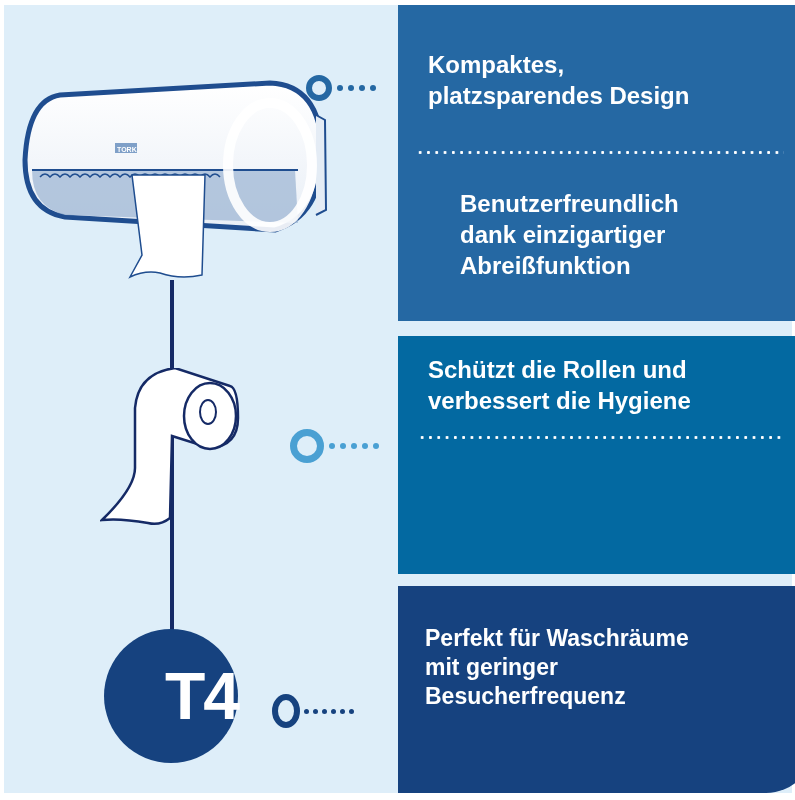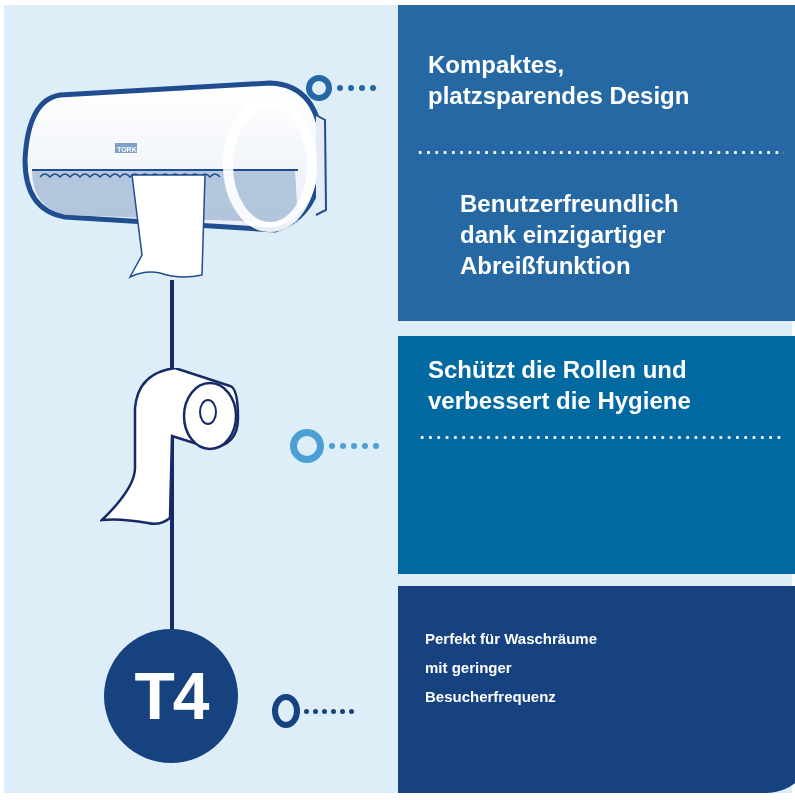--- a/index.html
+++ b/index.html
@@ -11,21 +11,21 @@
   .p3 { top:586px; height:207px; background:#16427f; border-bottom-right-radius:48px; }
   .txt { position:absolute; left:30px; font-weight:bold; font-size:24px; line-height:31px; white-space:pre-line; }
   .dots { position:absolute; left:18px; right:30px; height:3px;
     background-image: radial-gradient(circle, #ffffff 1.3px, transparent 1.6px);
     background-size:8.3px 3px; background-repeat:repeat-x; }
   .connector { position:absolute; display:flex; align-items:center; }
   .ring { border-radius:50%; box-sizing:border-box; }
   .cdot { width:6px; height:6px; border-radius:50%; margin-left:5px; }
   .line { position:absolute; left:170px; width:4px; background:#152a66; }
   .t4 { position:absolute; left:104px; top:629px; width:134px; height:134px; border-radius:50%; background:#16427f; color:#fff;
-        display:flex; align-items:center; justify-content:center; font-weight:bold; font-size:66px; letter-spacing:-2px; }
+        display:flex; align-items:center; justify-content:flex-end; font-weight:bold; font-size:66px; letter-spacing:-2px; }
   svg { position:absolute; }
 </style>
 </head>
 <body>
 
 <div class="bg"></div>
 
 <div class="line" style="top:280px;height:350px;"></div>
 
 <svg style="left:20px;top:75px;" width="310" height="215" viewBox="0 0 310 215">
@@ -92,16 +92,16 @@
 Abreißfunktion</div>
 </div>
 
 <div class="panel p2">
   <div class="txt" style="top:18px;">Schützt die Rollen und
 verbessert die Hygiene</div>
   <div class="dots" style="top:100px;left:20px;"></div>
 </div>
 
 <div class="panel p3">
-  <div class="txt" style="top:38px;left:27px;font-size:15px;line-height:29px;">Perfekt für Waschräume
+  <div class="txt" style="top:38px;left:27px;font-size:23px;line-height:29px;">Perfekt für Waschräume
 mit geringer
 Besucherfrequenz</div>
 </div>
 
 </body></html>

